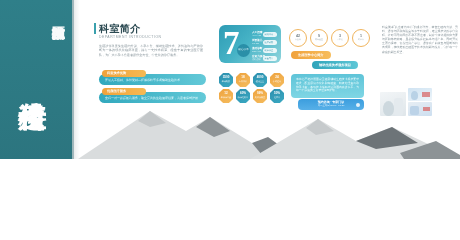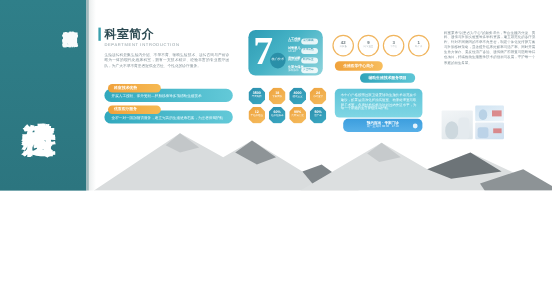--- a/index.html
+++ b/index.html
@@ -14,21 +14,21 @@
   .panel-edge-shadow{position:absolute;left:72px;top:0;width:2px;height:159px;background:#1f5f68;opacity:.35;}
 
   .vtitle-main{position:absolute;left:12px;top:16px;width:36px;color:#ffffff;
     font-size:28px;line-height:31px;letter-spacing:0px;font-weight:700;text-align:center;
     writing-mode:vertical-rl;text-orientation:upright;height:128px;}
   .vtitle-sub{position:absolute;left:46px;top:16px;width:20px;color:#ffffff;
     font-size:13px;line-height:15px;font-weight:700;text-align:left;
     writing-mode:vertical-rl;text-orientation:upright;height:112px;opacity:.97;}
 
   
-  .main{position:absolute;left:72px;top:0;right:0;height:159px;}
+  .main{position:absolute;left:84px;top:0;right:0;height:159px;}
 
   .sec-head{position:absolute;left:10px;top:22px;}
   .sec-bar{position:absolute;left:0;top:1px;width:2px;height:11px;background:#3aa0ad;}
   .sec-title{position:absolute;left:5px;top:0;font-size:10px;font-weight:700;color:#2c4a52;
     letter-spacing:.4px;white-space:nowrap;}
   .sec-sub{position:absolute;left:5px;top:13px;font-size:3.4px;color:#8b9aa0;letter-spacing:.55px;white-space:nowrap;}
 
   .lede{position:absolute;left:15px;top:44px;width:104px;font-size:3.1px;line-height:4.4px;
     color:#7f8d94;text-align:justify;}
 

